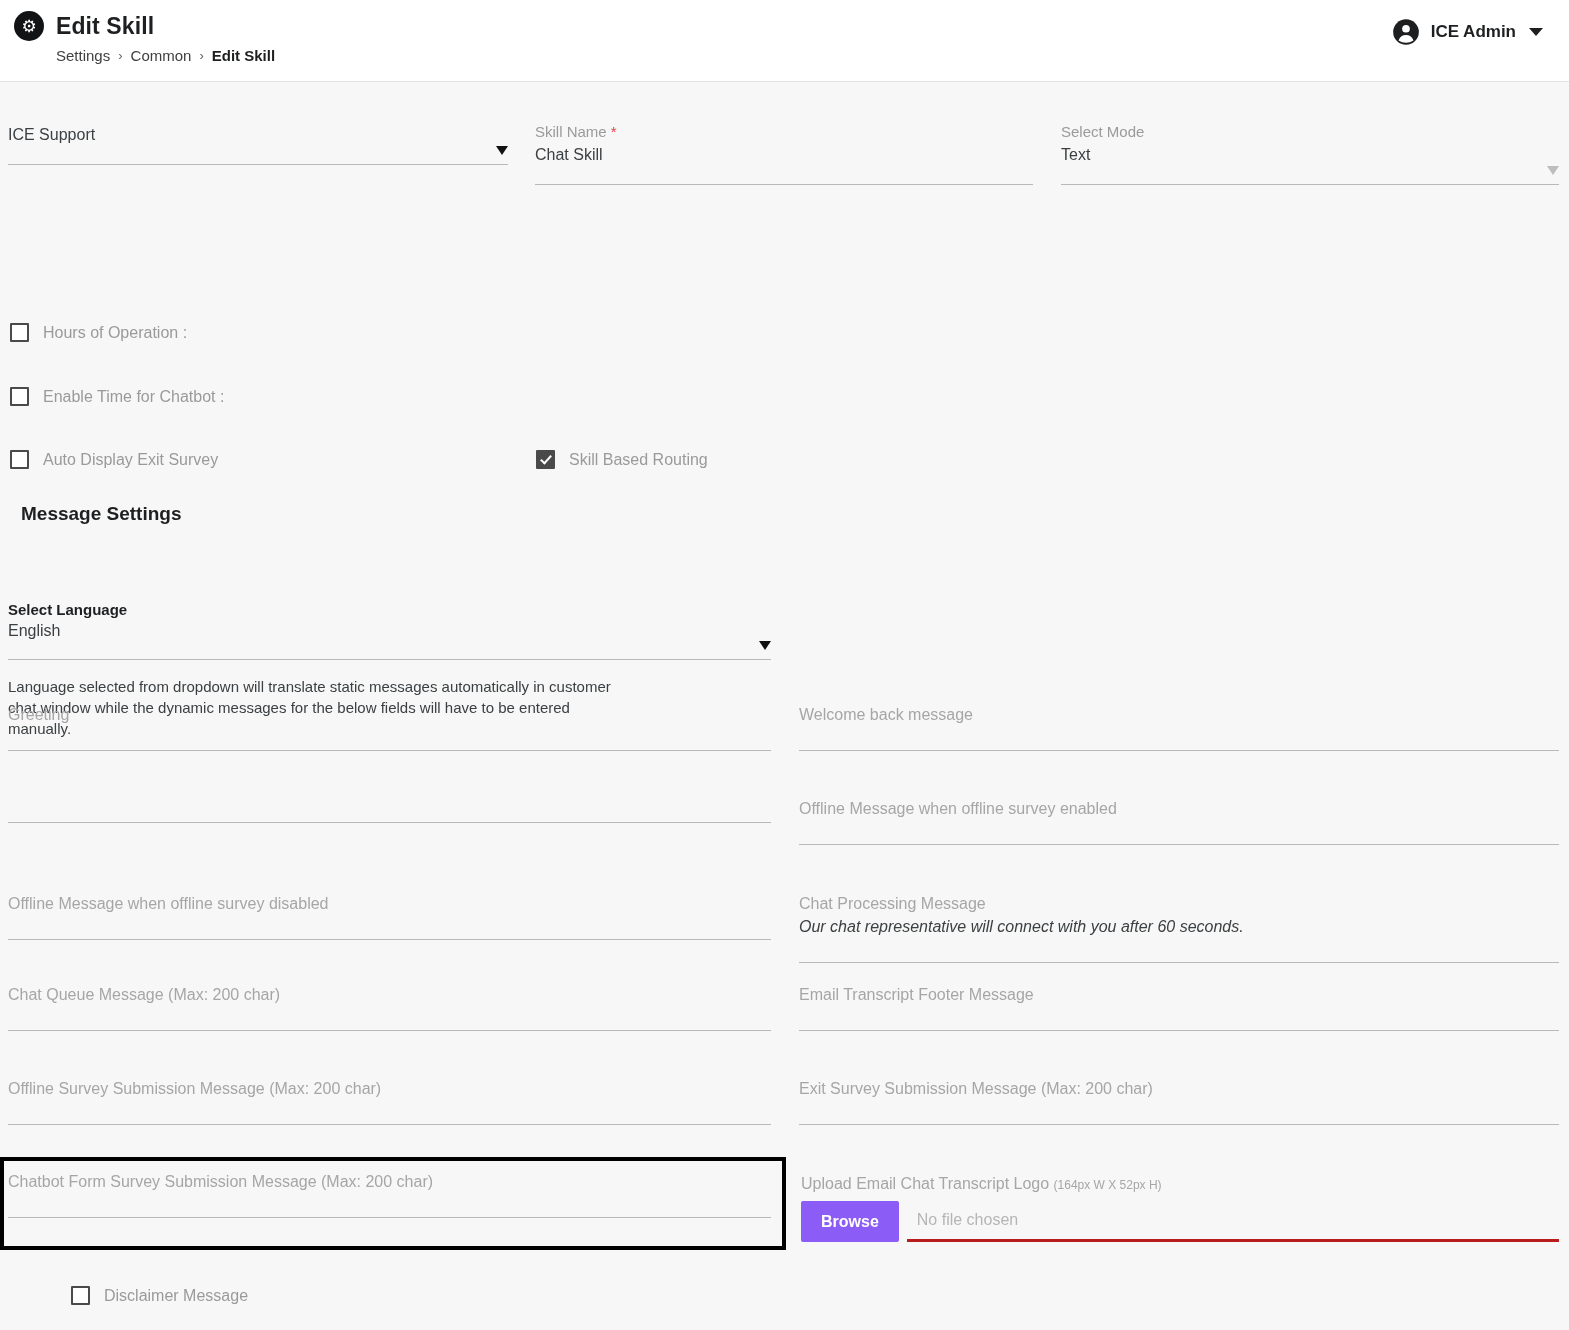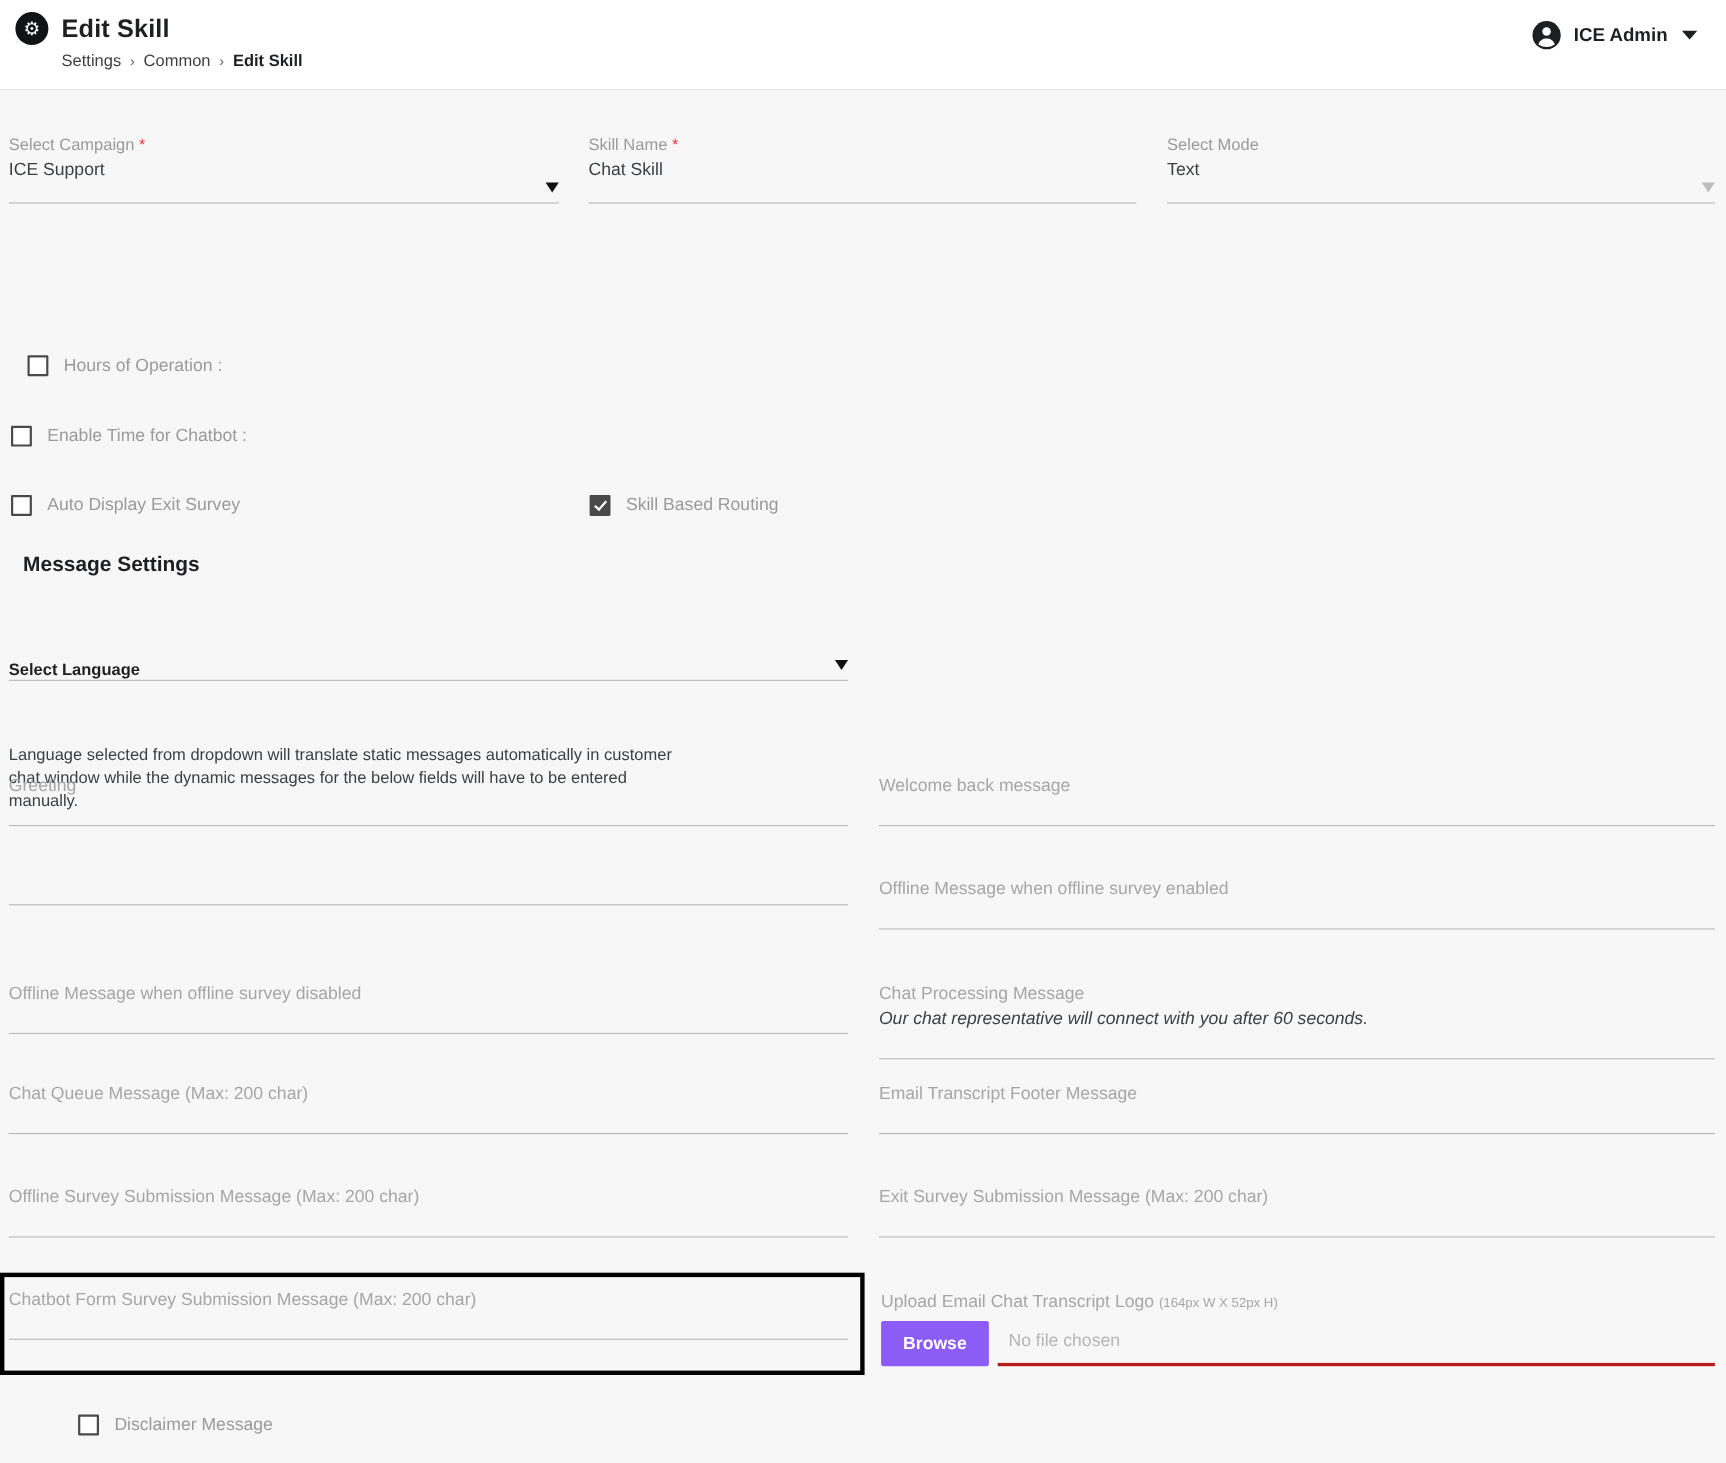--- a/index.html
+++ b/index.html
@@ -148,43 +148,39 @@
         <path d="M5.6 19.2c1.1-3.1 3.5-4.6 6.4-4.6s5.3 1.5 6.4 4.6a11 11 0 0 1-12.8 0z" fill="#ffffff"></path>
       </svg>
       <span class="user-name">ICE Admin</span>
       <span class="caret-down"></span>
     </div>
   </div>
 
   <div class="body-area">
 
     <div class="field underline" style="left:8px; top:40px; width:500px;">
-      <div class="field-label">
-        <span>Select Campaign</span>
-        <span class="req">*</span>
-      </div>
       <div class="field-value" style="padding-bottom:16px;">ICE Support</div>
       <span class="sel-caret"></span>
     </div>
 
     <div class="field underline" style="left:535px; top:40px; width:498px;">
       <div class="field-label">
         <span>Skill Name</span>
         <span class="req">*</span>
       </div>
       <div class="field-value" style="padding-bottom:16px;">Chat Skill</div>
     </div>
 
     <div class="field underline" style="left:1061px; top:40px; width:498px;">
       <div class="field-label">Select Mode</div>
       <div class="field-value" style="padding-bottom:16px;">Text</div>
       <span class="sel-caret muted"></span>
     </div>
 
-    <div class="cb-row" style="left:25px; top:241px;text-align:center;">
+    <div class="cb-row" style="left:10px; top:241px;text-align:center;">
       <span class="cbox"></span>
       <span class="cb-label">Hours of Operation :</span>
     </div>
 
     <div class="cb-row" style="left:10px; top:305px;">
       <span class="cbox"></span>
       <span class="cb-label">Enable Time for Chatbot :</span>
     </div>
 
     <div class="cb-row" style="left:10px; top:368px;align-items:center;">
@@ -194,20 +190,21 @@
 
     <div class="cb-row" style="left:536px; top:368px;">
       <span class="cbox checked"></span>
       <span class="cb-label">Skill Based Routing</span>
     </div>
 
     <div class="section-title" style="left:21px; top:421px;">Message Settings</div>
 
     <div class="field underline" style="left:8px; top:519px; width:763px;">
       <div class="lang-label">Select Language</div>
+      <div class="field-value" style="padding-bottom:15px; color:#3c4043;">English</div>
       <span class="sel-caret"></span>
     </div>
 
     <div class="helper-text" style="left:8px; top:594px; width:620px;">Language selected from dropdown will translate static messages automatically in customer chat window while the dynamic messages for the below fields will have to be entered manually.</div>
 
     <div class="mfield" style="left:8px; top:622px; width:763px;">
       <div class="ml">Greeting</div>
       <div class="mv mline" style="padding-bottom:24px;"></div>
     </div>
 

